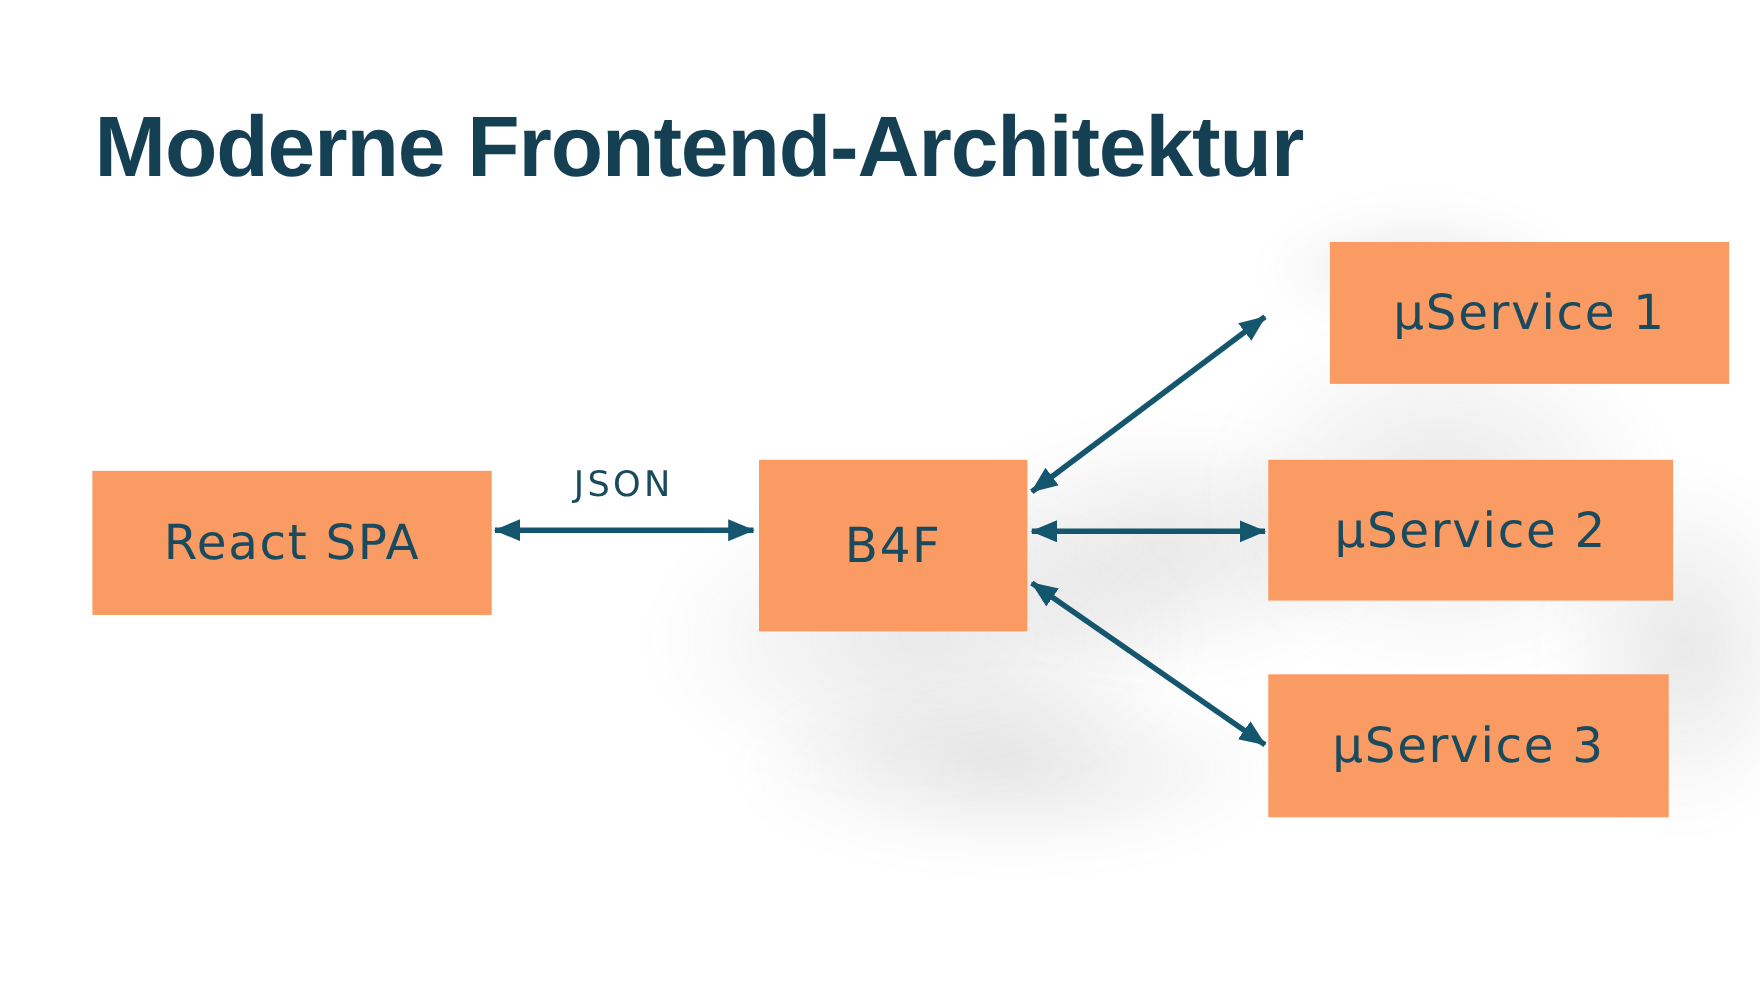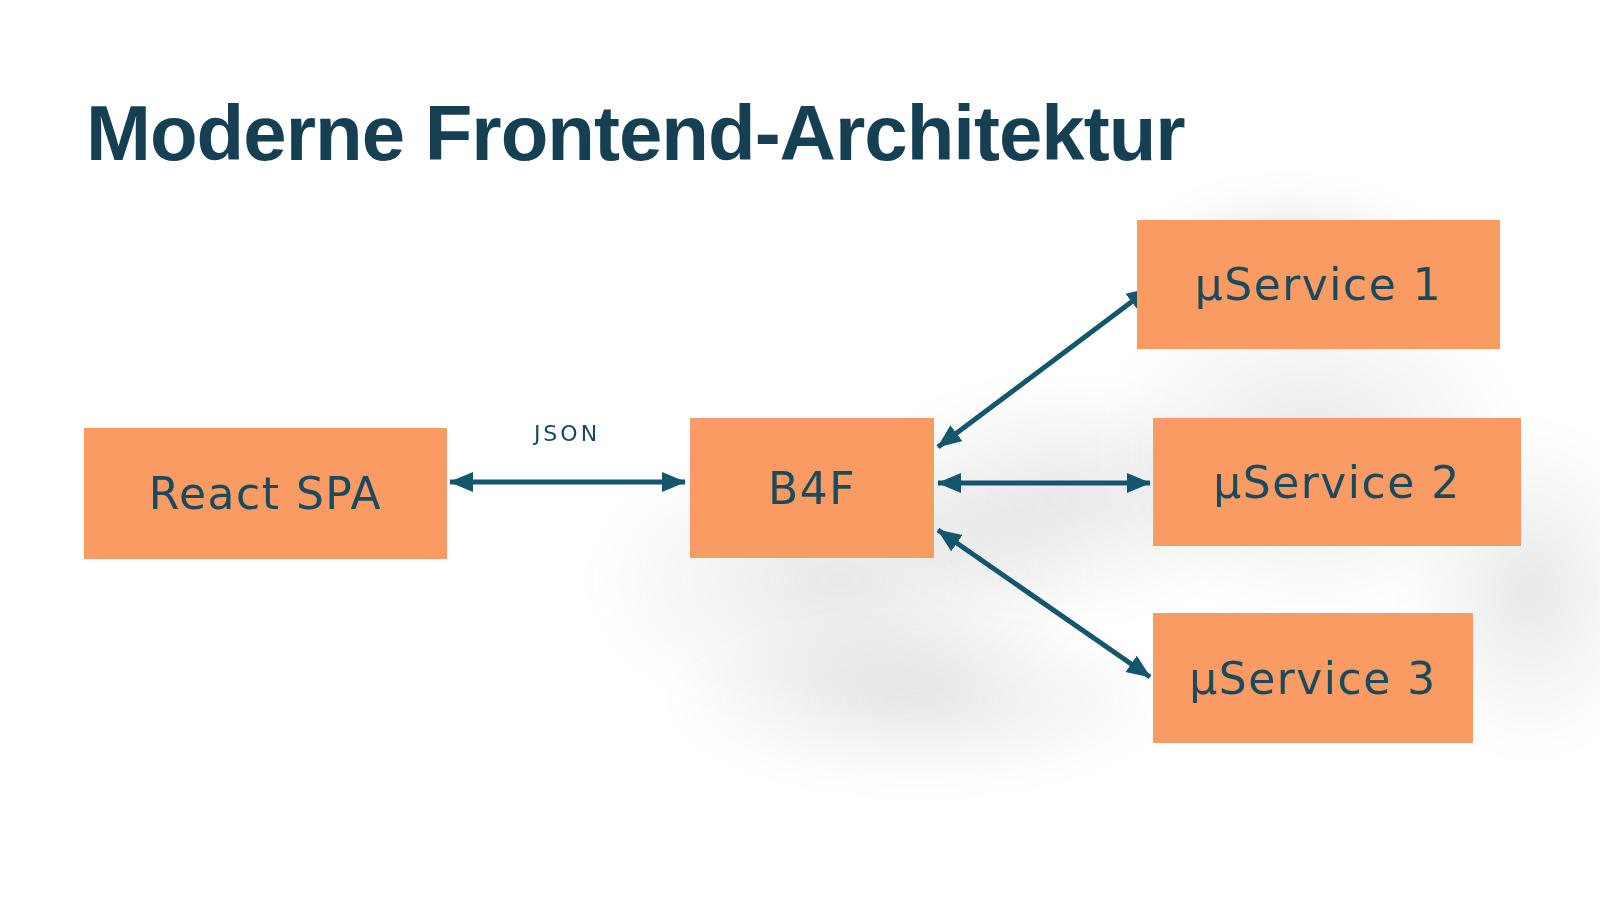--- a/index.html
+++ b/index.html
@@ -50,44 +50,44 @@
     display: flex;
     align-items: center;
     justify-content: center;
     background: var(--box, #f99b62);
     color: var(--label, #1a4a5e);
     font-size: 44px;
     letter-spacing: 1.5px;
     white-space: nowrap;
   }
   #node-react-spa  { left: 84px;   top: 428px; width: 363px; height: 131px; }
-  #node-b4f        { left: 690px;  top: 418px; width: 244px; height: 140px; }
-  #node-uservice-1 { left: 1137px; top: 220px; width: 363px; height: 129px; }
+  #node-b4f        { left: 690px;  top: 418px; width: 244px; height: 156px; }
+  #node-uservice-1 { left: 1209px; top: 220px; width: 363px; height: 129px; }
   #node-uservice-2 { left: 1153px; top: 418px; width: 368px; height: 128px; }
-  #node-uservice-3 { left: 1153px; top: 613px; width: 320px; height: 130px; }
+  #node-uservice-3 { left: 1153px; top: 613px; width: 364px; height: 130px; }
 
   .connector-layer {
     position: absolute;
     inset: 0;
     width: 1600px;
     height: 900px;
     pointer-events: none;
   }
   .connector-layer line {
     stroke: var(--arrow, #14566d);
     stroke-width: 5;
   }
   .connector-layer marker path { fill: var(--arrow, #14566d); }
 
   .edge-label {
     position: absolute;
     left: 567px;
     top: 421px;
     transform: translateX(-50%);
-    font-size: 22px;
+    font-size: 32px;
     letter-spacing: 3px;
     color: var(--label, #1a4a5e);
     white-space: nowrap;
   }
 </style>
 </head>
 <body>
 
 <div class="canvas">
 

